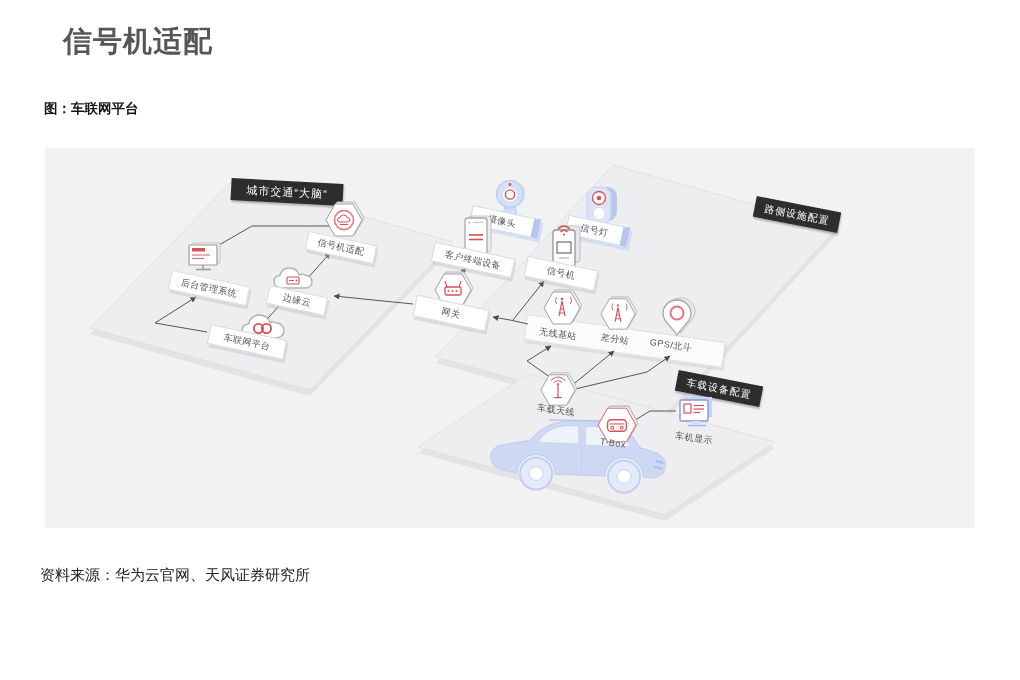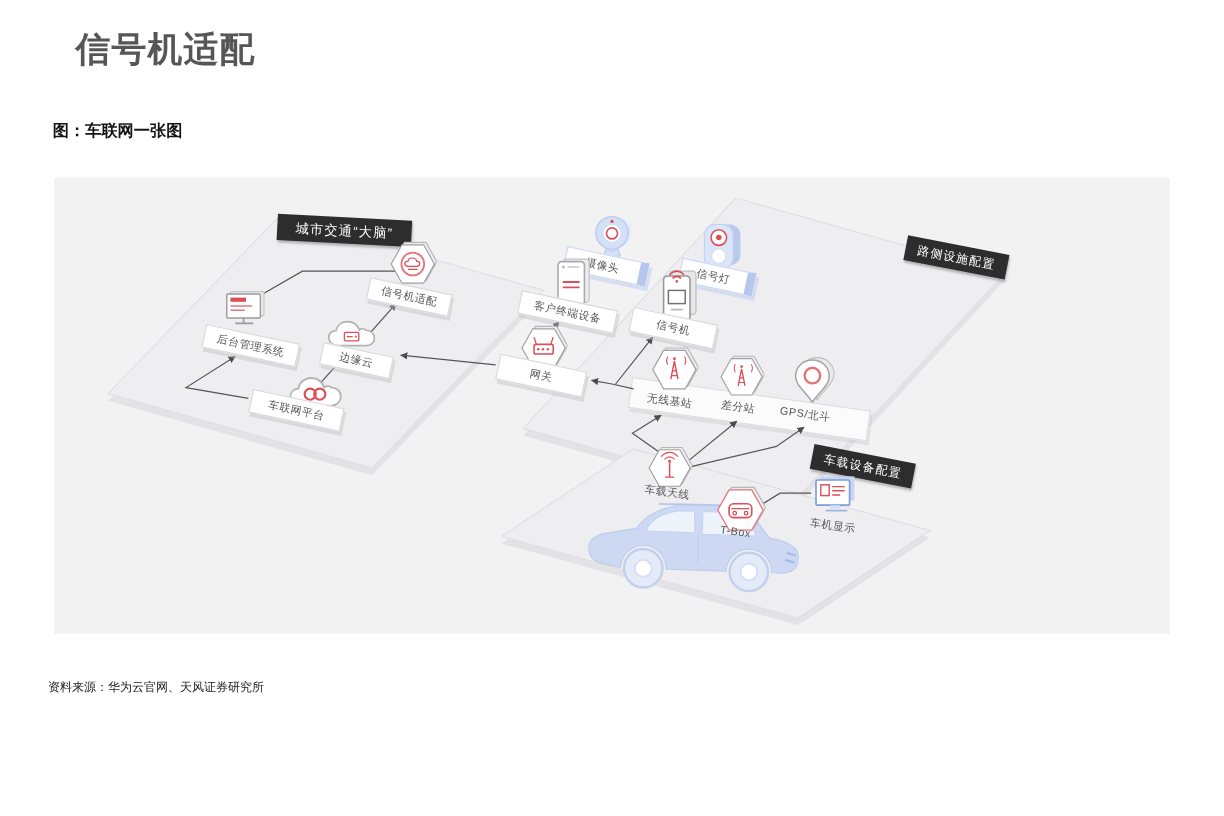--- a/index.html
+++ b/index.html
@@ -8,21 +8,21 @@
     font-family:"Liberation Sans","DejaVu Sans",sans-serif;overflow:hidden;
   }
   .abs{position:absolute;}
   #page-title{
     left:63px;top:22px;font-size:29px;font-weight:bold;color:#565656;letter-spacing:1px;
   }
   #fig-caption{
     left:44px;top:100px;font-size:13.5px;font-weight:bold;color:#141414;
   }
   #source-note{
-    left:40px;top:566px;font-size:10px;color:#212121;
+    left:40px;top:566px;font-size:15px;color:#212121;
   }
   #diagram-panel{
     left:45px;top:148px;width:930px;height:380px;background:#f2f2f3;overflow:hidden;
   }
   #platforms,#conn-lines{position:absolute;left:0;top:0;width:930px;height:380px;}
   
   .group-label{
     position:absolute;background:#2d2d2d;color:#fff;text-align:center;
     display:flex;align-items:center;justify-content:center;white-space:nowrap;
     box-shadow:1px 2px 2px rgba(0,0,0,.25);
@@ -46,21 +46,21 @@
     position:absolute;left:479px;top:180px;width:199px;height:24px;background:#fbfbfc;
     border:1px solid #dddde0;box-shadow:2px 3px 0 rgba(200,200,206,.4);transform:rotate(8deg);
   }
   .icon{position:absolute;}
   .icon svg{display:block;}
 </style>
 </head>
 <body>
 
 <div class="abs" id="page-title">信号机适配</div>
-<div class="abs" id="fig-caption">图：车联网一张图</div>
+<div class="abs" id="fig-caption">图：车联网平台</div>
 
 <div class="abs" id="diagram-panel">
 
   <svg id="platforms">
     <g>
       <polygon points="188,38 408,100 265,248 45,186" fill="#e3e3e6"></polygon>
       <polygon points="188,32 408,94 265,242 45,180" fill="#eeeef0" stroke="#e0e0e3" stroke-width="1"></polygon>
     </g>
     <g>
       <polygon points="568,23 792,86 615,278 391,215" fill="#e3e3e6"></polygon>

